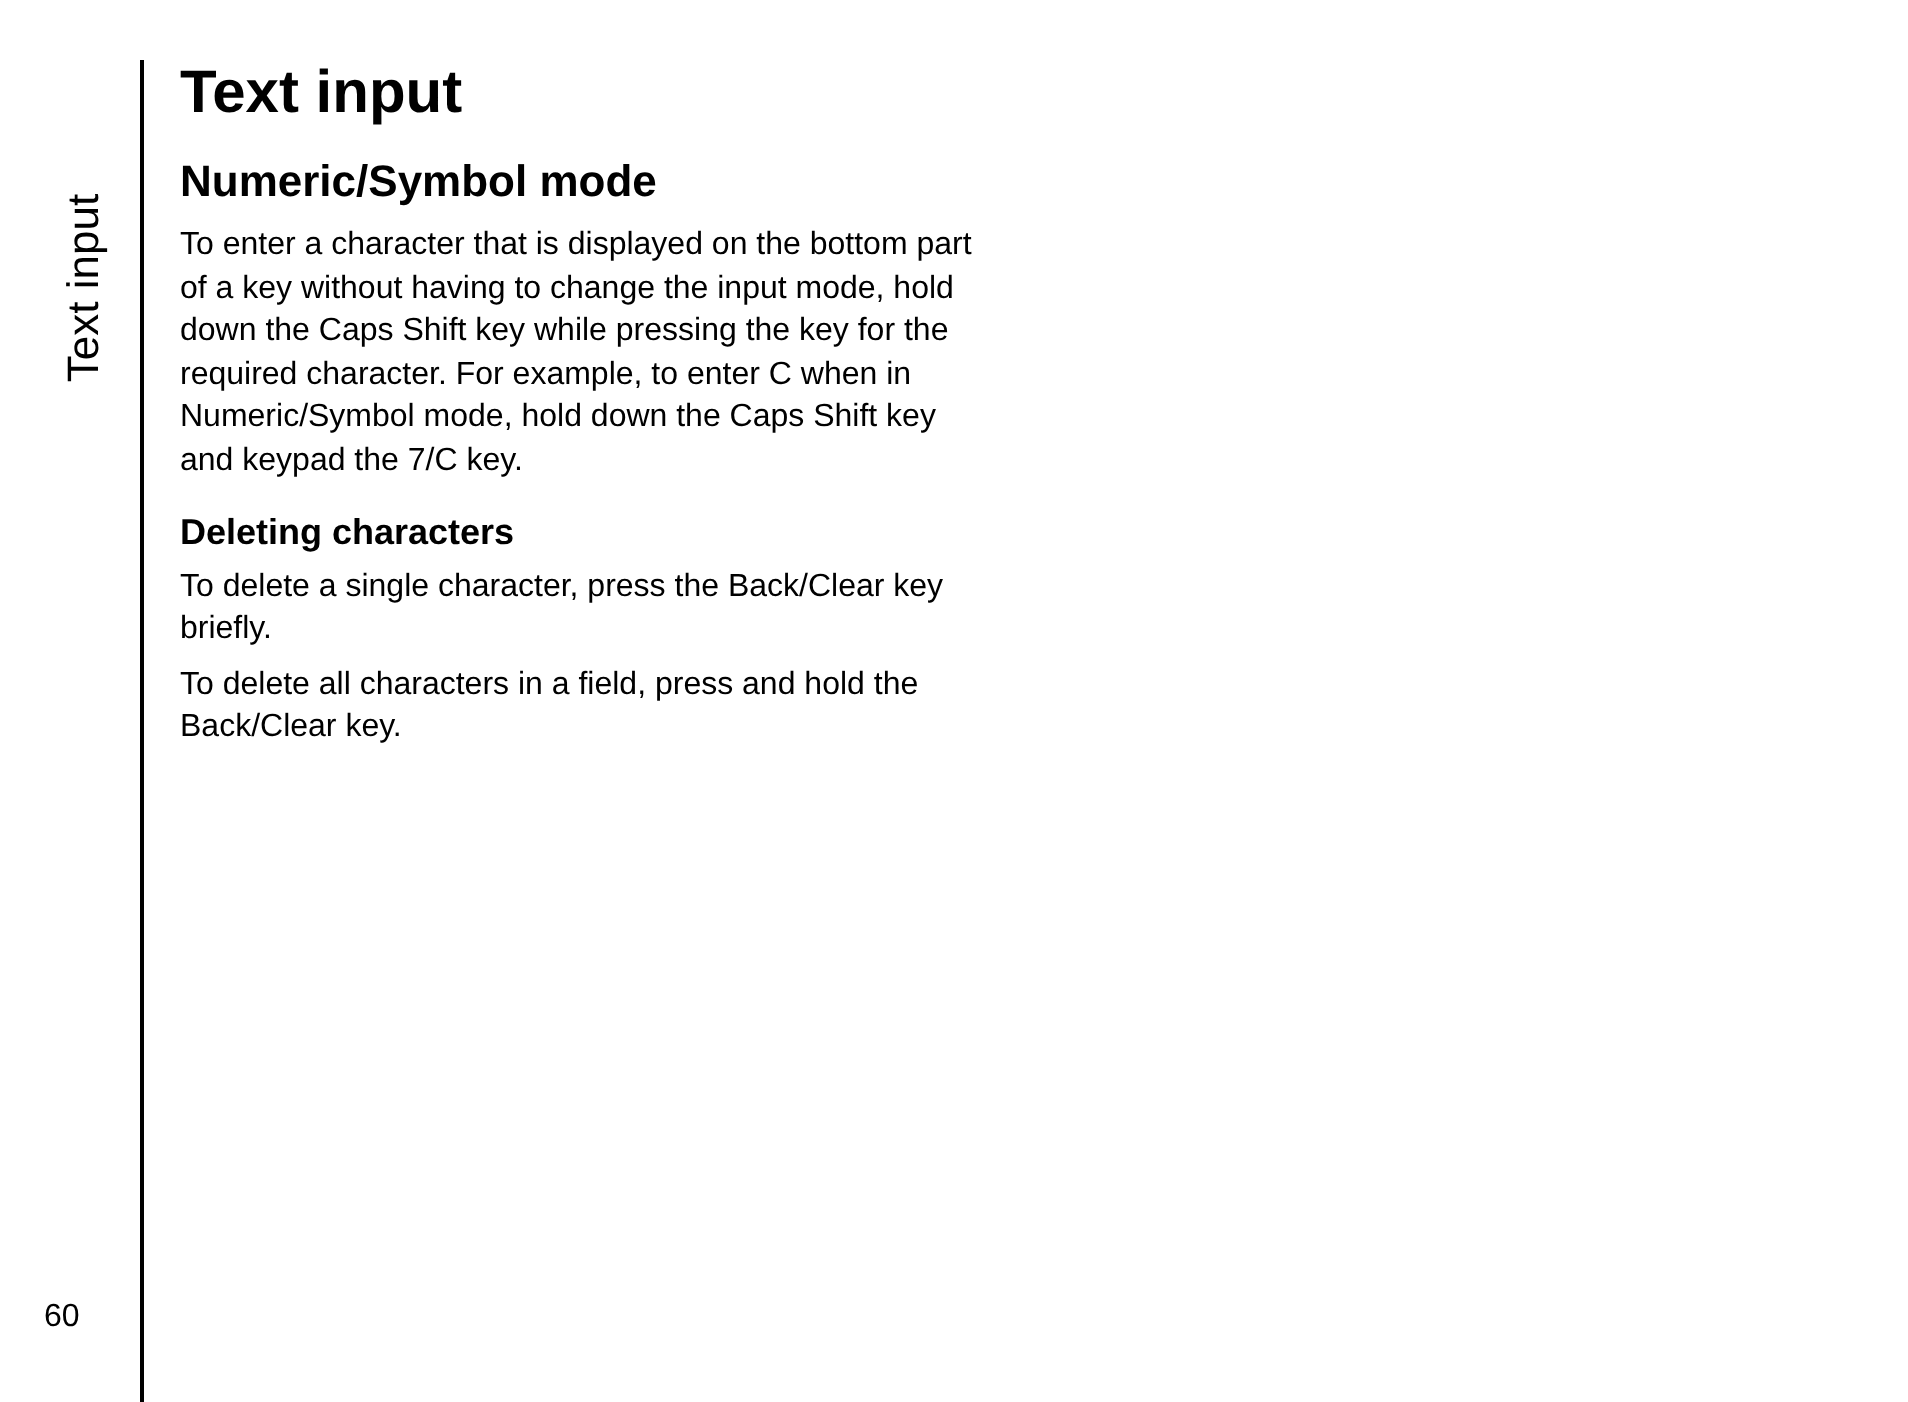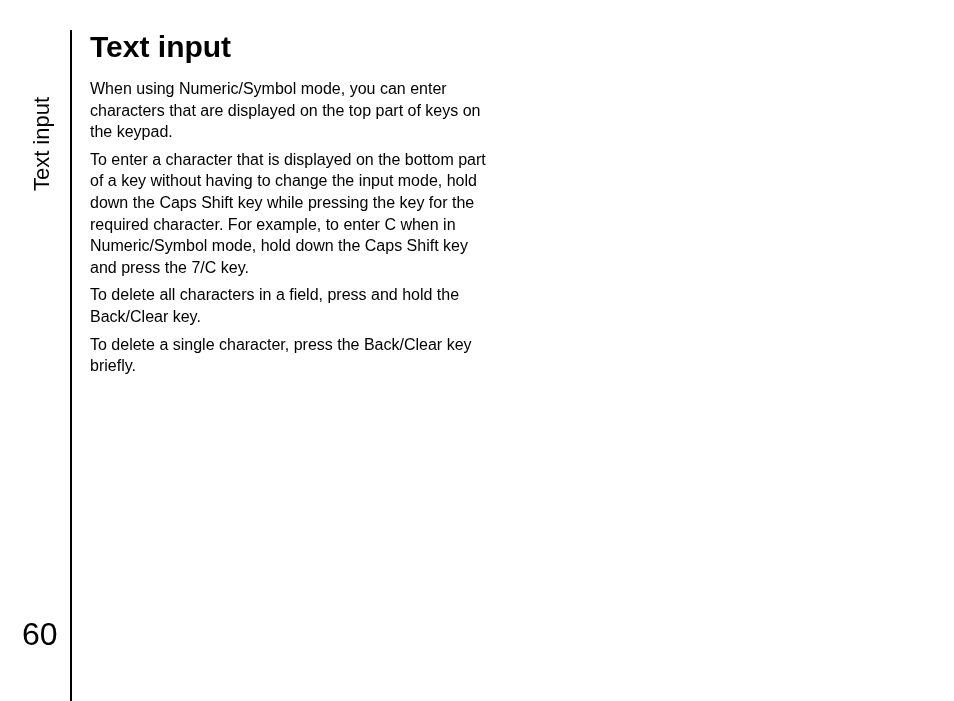--- a/index.html
+++ b/index.html
@@ -65,50 +65,51 @@
     margin: 14px 0 6px 0;
   }
   .content p {
     font-size: 16px;
     line-height: 1.35;
     margin: 0 0 6px 0;
   }
   .page-number {
     position: absolute;
     left: 22px;
-    bottom: 48px;
-    font-size: 32px;
+    bottom: 33px;
+    font-size: 16px;
   }
   b { font-weight: normal; }
 </style>
 </head>
 <body>
 
 <div class="page">
 
   <div class="sidebar-label-wrap">
     <span class="rot">Text input</span>
   </div>
 
   <div class="vrule"></div>
 
   <div class="content">
     <h1>Text input</h1>
 
-
-    <p>When using Numeric/Symbol mode, you can enter characters that are displayed on the top part of keys on the keypad.</p>
-
-    <p>
-      <span>To enter a character that is displayed on the bottom part of a key without having to change the input mode, hold down the </span><b>Caps Shift key</b><span> while pressing the key for the required character. For example, to enter </span><b>C</b><span> when in Numeric/Symbol mode, hold down the </span><b>Caps Shift key</b><span> and press the </span><b>7/C key</b><span>.</span>
-    </p>
+    <h2>Numeric/Symbol mode</h2>
 
 
     <p>
-      <span>To delete all characters in a field, press and hold the </span><b>Back/Clear key</b><span>.</span>
+      <span>To enter a character that is displayed on the bottom part of a key without having to change the input mode, hold down the </span><b>Caps Shift key</b><span> while pressing the key for the required character. For example, to enter </span><b>C</b><span> when in Numeric/Symbol mode, hold down the </span><b>Caps Shift key</b><span> and keypad the </span><b>7/C key</b><span>.</span>
+    </p>
+
+    <h3>Deleting characters</h3>
+
+    <p>
+      <span>To delete a single character, press the </span><b>Back/Clear key</b><span> briefly.</span>
     </p>
 
     <p>
-      <span>To delete a single character, press the </span><b>Back/Clear key</b><span> briefly.</span>
+      <span>To delete all characters in a field, press and hold the </span><b>Back/Clear key</b><span>.</span>
     </p>
   </div>
 
   <div class="page-number">60</div>
 </div>
 
 </body></html>

